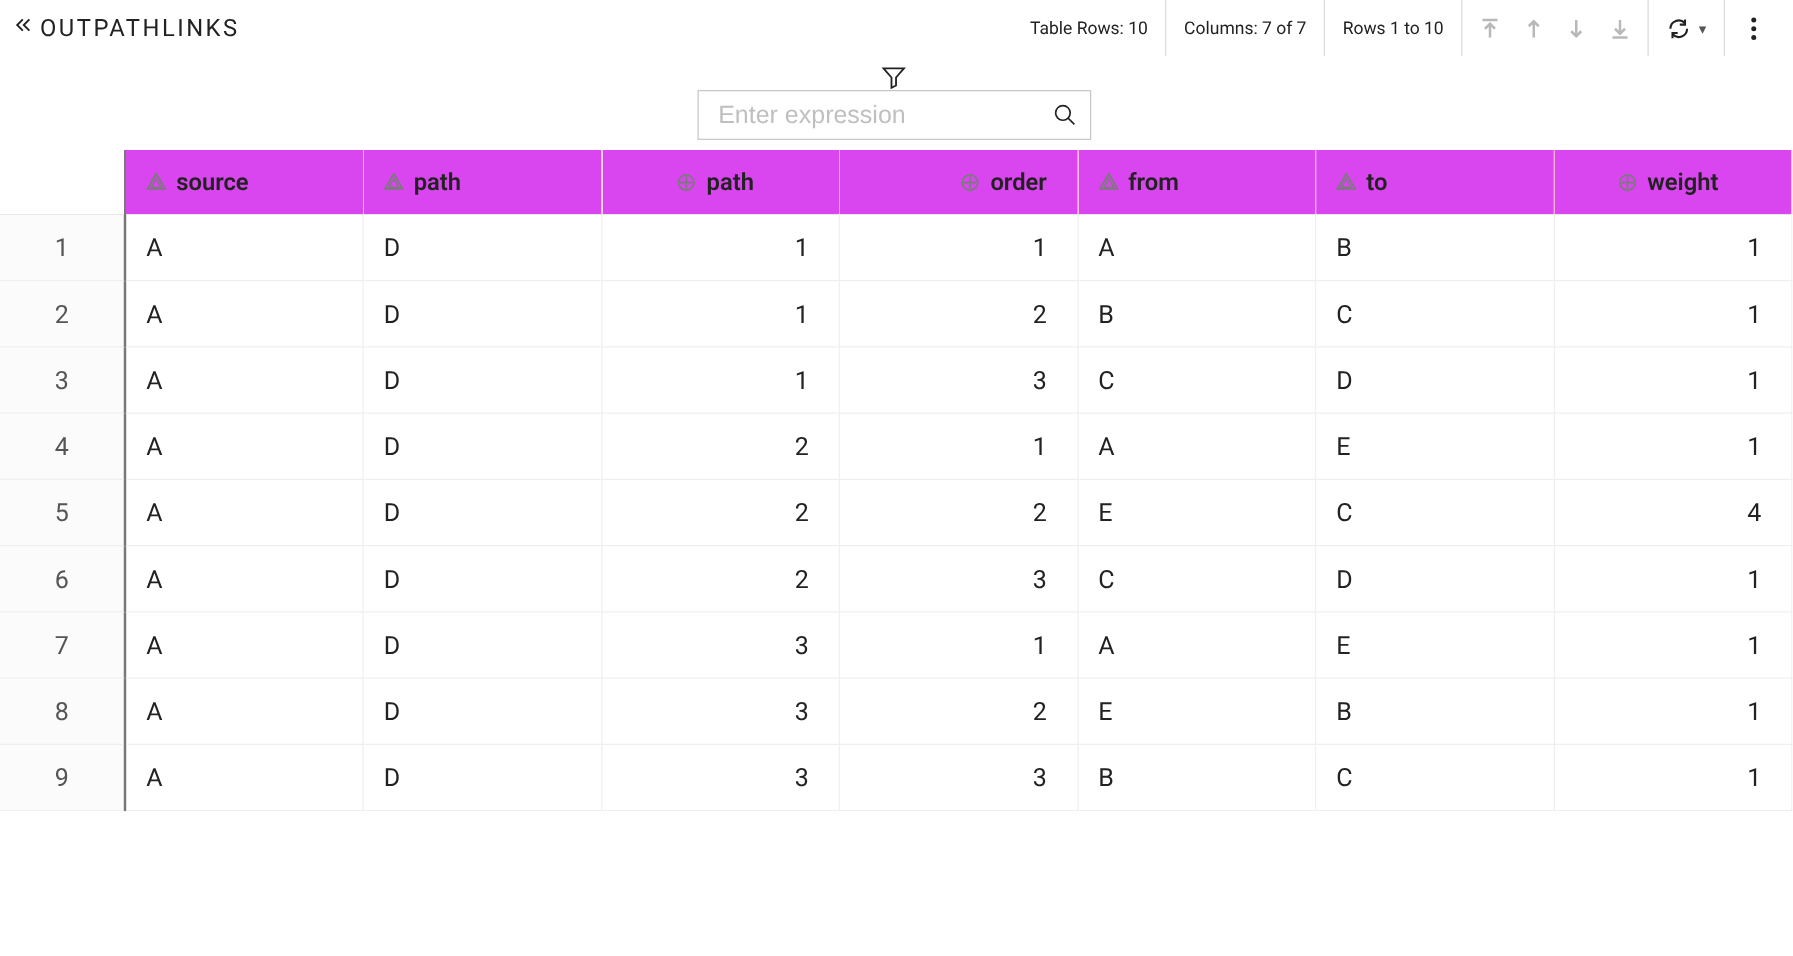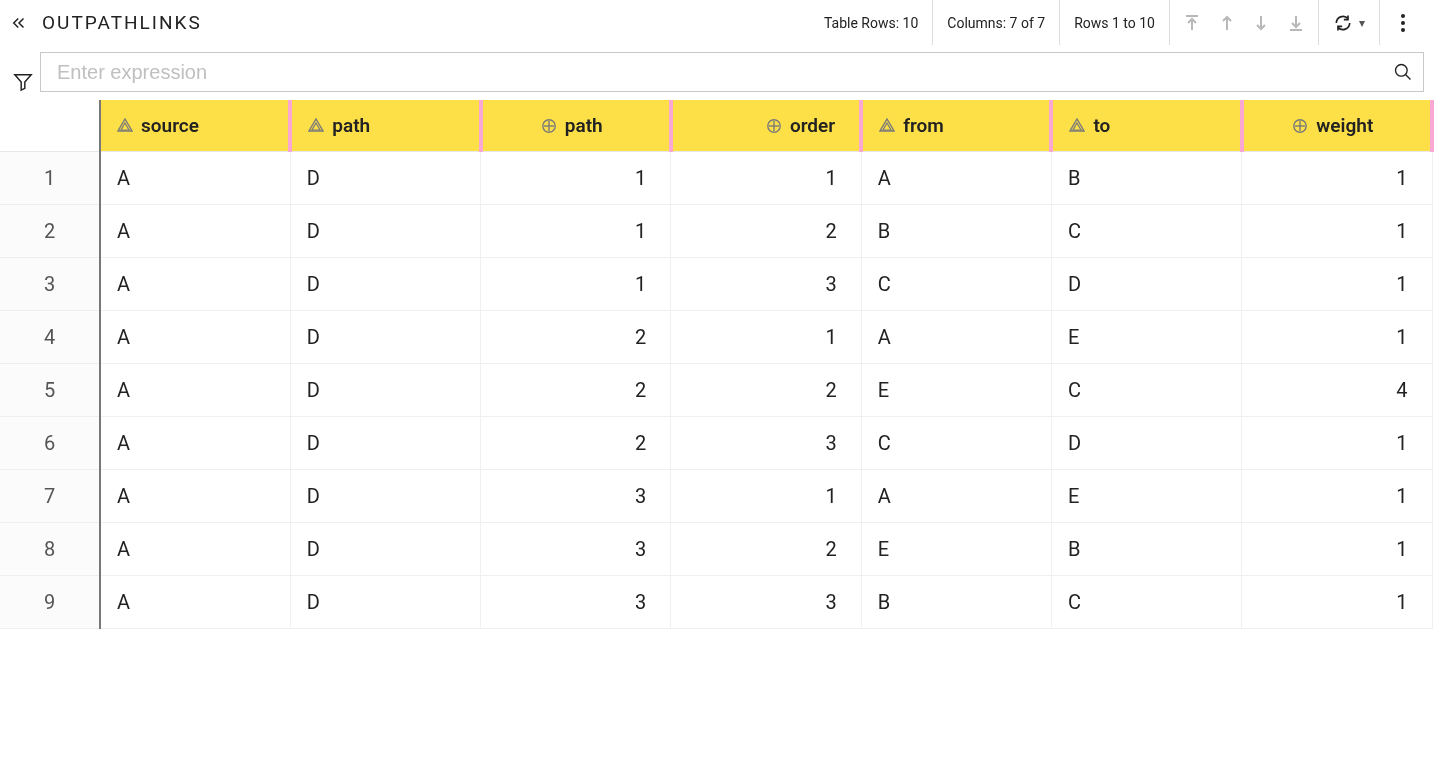--- a/index.html
+++ b/index.html
@@ -12,21 +12,21 @@
   }
   .app { width: 1434px; }
 
   
   .topbar {
     display: flex; align-items: center;
     height: 46px;
     border-bottom: 1px solid #fff;
     padding: 0 8px 0 4px;
   }
-  .tb-left { display: flex; align-items: center; gap: 10px; padding-left: 4px; flex: 0 0 auto; }
+  .tb-left { display: flex; align-items: flex-start; padding-left: 4px; flex: 0 0 auto; }
   .chevron-back {
     width: 22px; display: inline-flex; align-items: center; justify-content: center;
     color: #222; cursor: pointer;
   }
   .title { letter-spacing: 2px; font-size: 19px; padding-left: 2px; }
   .tb-spacer { flex: 1 1 auto; }
   .tb-group {
     display: flex; align-items: center;
     padding: 0 14px;
     height: 100%;
@@ -34,22 +34,23 @@
   .tb-group + .tb-group { border-left: 1px solid #dcdcdc; }
   .tb-text { font-size: 14px; color: #222; }
   .nav-arrows { gap: 20px; }
   .nav-ico { color: #b8b8b8; display: inline-flex; cursor: pointer; }
   .refresh-btn { display: inline-flex; align-items: center; gap: 6px; cursor: pointer; }
   .refresh-btn .caret { color: #555; font-size: 12px; }
   .more-btn { display: inline-flex; cursor: pointer; padding: 0 6px; }
 
   
   .filterbar {
-    display: flex; align-items: flex-end;
+    display: flex; align-items: center;
     padding: 6px 10px 8px 6px;
+    flex-direction: column;
   }
   .filter-icon {
     width: 34px; display: flex; align-items: center; justify-content: center;
     color: #222; cursor: pointer;
   }
   .filter-input-wrap {
     flex: 1 1 auto;
     display: flex; align-items: center;
     border: 1px solid #c8c8c8;
     height: 40px;
@@ -69,23 +70,23 @@
     border-collapse: collapse;
     width: 100%;
     table-layout: fixed;
   }
   col.rownum { width: 100px; }
   thead th {
     text-align: left;
     font-weight: 600;
     font-size: 19px;
     padding: 14px 16px 14px 16px;
-    border-right: 4px solid #f9a8d4;
+    border-right: 1px solid #f9a8d4;
     border-bottom: 1px solid #e8e8e8;
-    background: #fde047;
+    background: #d946ef;
     position: relative;
   }
   thead th:first-child {
     border-right: 2px solid #787878;
     background: #fff;
   }
   thead th .col-ico {
     color: #7a7a7a;
     display: inline-flex; vertical-align: -2px;
     margin-right: 8px;

